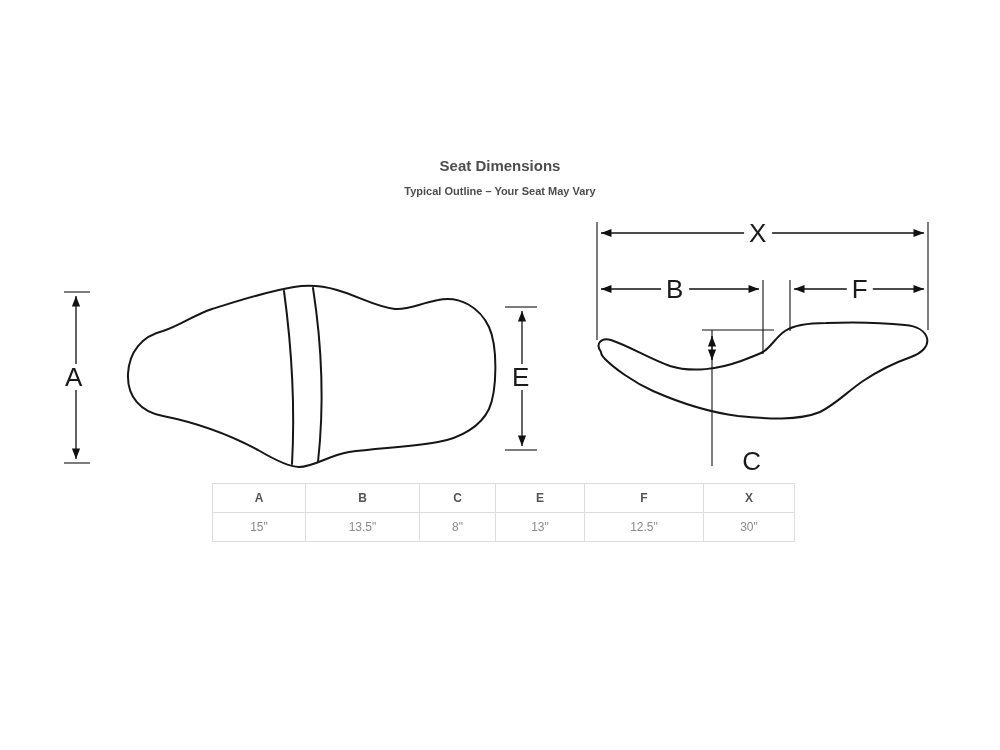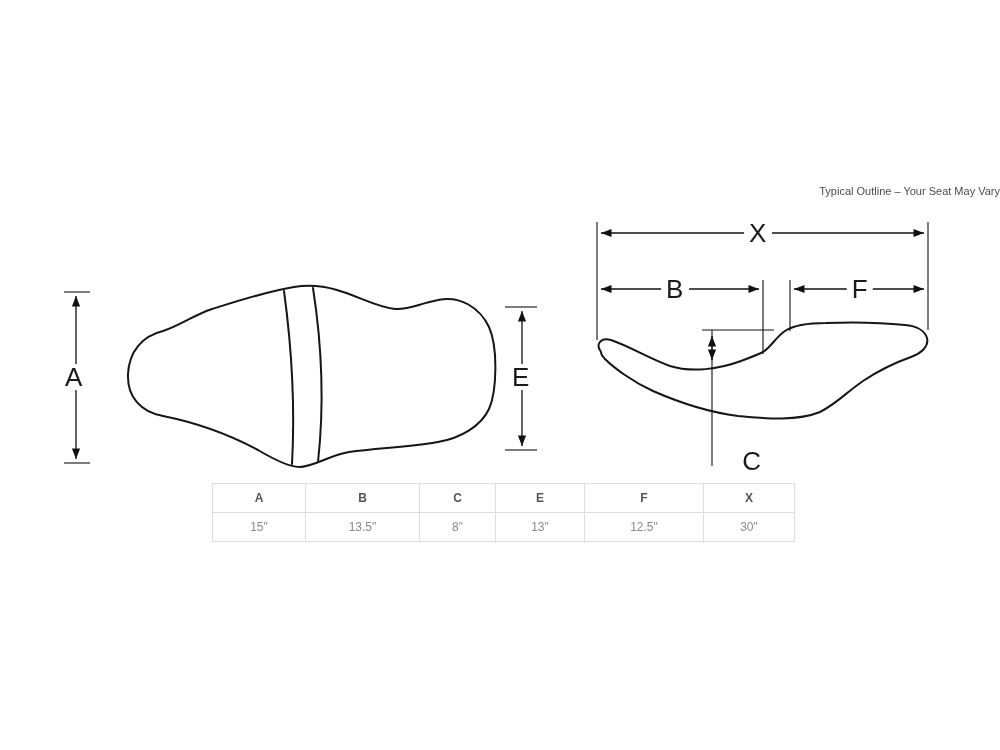--- a/index.html
+++ b/index.html
@@ -9,21 +9,21 @@
     background:#ffffff;
     font-family:"Liberation Sans", sans-serif;
     overflow:hidden;
   }
   .title{
     position:absolute;left:0;top:157px;width:1000px;
     text-align:center;font-size:15px;font-weight:bold;color:#4d4d4d;
   }
   .subtitle{
     position:absolute;left:0;top:185px;width:1000px;
-    text-align:right;font-size:11px;font-weight:normal;color:#4d4d4d;
+    text-align:center;font-size:11px;font-weight:bold;color:#4d4d4d;
   }
   .drawing{position:absolute;left:0;top:0;width:1000px;height:750px;}
   .outline{fill:#ffffff;stroke:#161616;stroke-width:2;stroke-linejoin:round;stroke-linecap:round;}
   .seam{fill:none;stroke:#161616;stroke-width:2;stroke-linecap:round;}
   .dim{stroke:#111111;stroke-width:1.3;fill:none;}
   .ext{stroke:#111111;stroke-width:1.1;fill:none;}
   .dim-label{
     position:absolute;transform:translate(-50%,-50%);
     background:#ffffff;padding:0 5px;
     font-size:26px;font-weight:400;color:#1a1a1a;line-height:1;
@@ -38,20 +38,21 @@
     vertical-align:middle;padding:0;
   }
   .dim-table th{font-size:12px;font-weight:600;color:#555555;}
   .dim-table td{font-size:12px;font-weight:400;color:#8a8a8a;}
 </style>
 </head>
 <body>
 
 <div class="canvas">
 
+  <div class="title">Seat Dimensions</div>
   <div class="subtitle">Typical Outline – Your Seat May Vary</div>
 
   <svg class="drawing" viewBox="0 0 1000 750" xmlns="http://www.w3.org/2000/svg">
     <defs>
       <marker id="arr" viewBox="0 0 10 10" refX="9" refY="5" markerWidth="9" markerHeight="9" orient="auto-start-reverse">
         <path d="M0,1.5 L9,5 L0,8.5 Z" fill="#111111"></path>
       </marker>
     </defs>
 
     <g>

